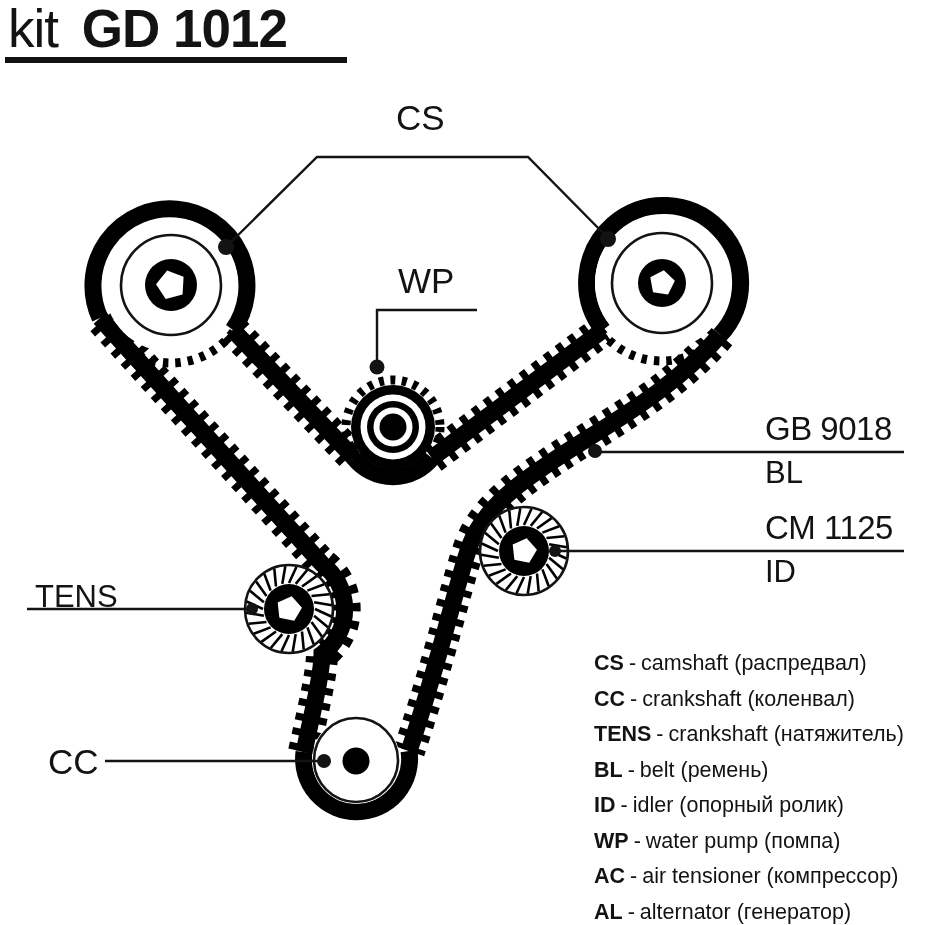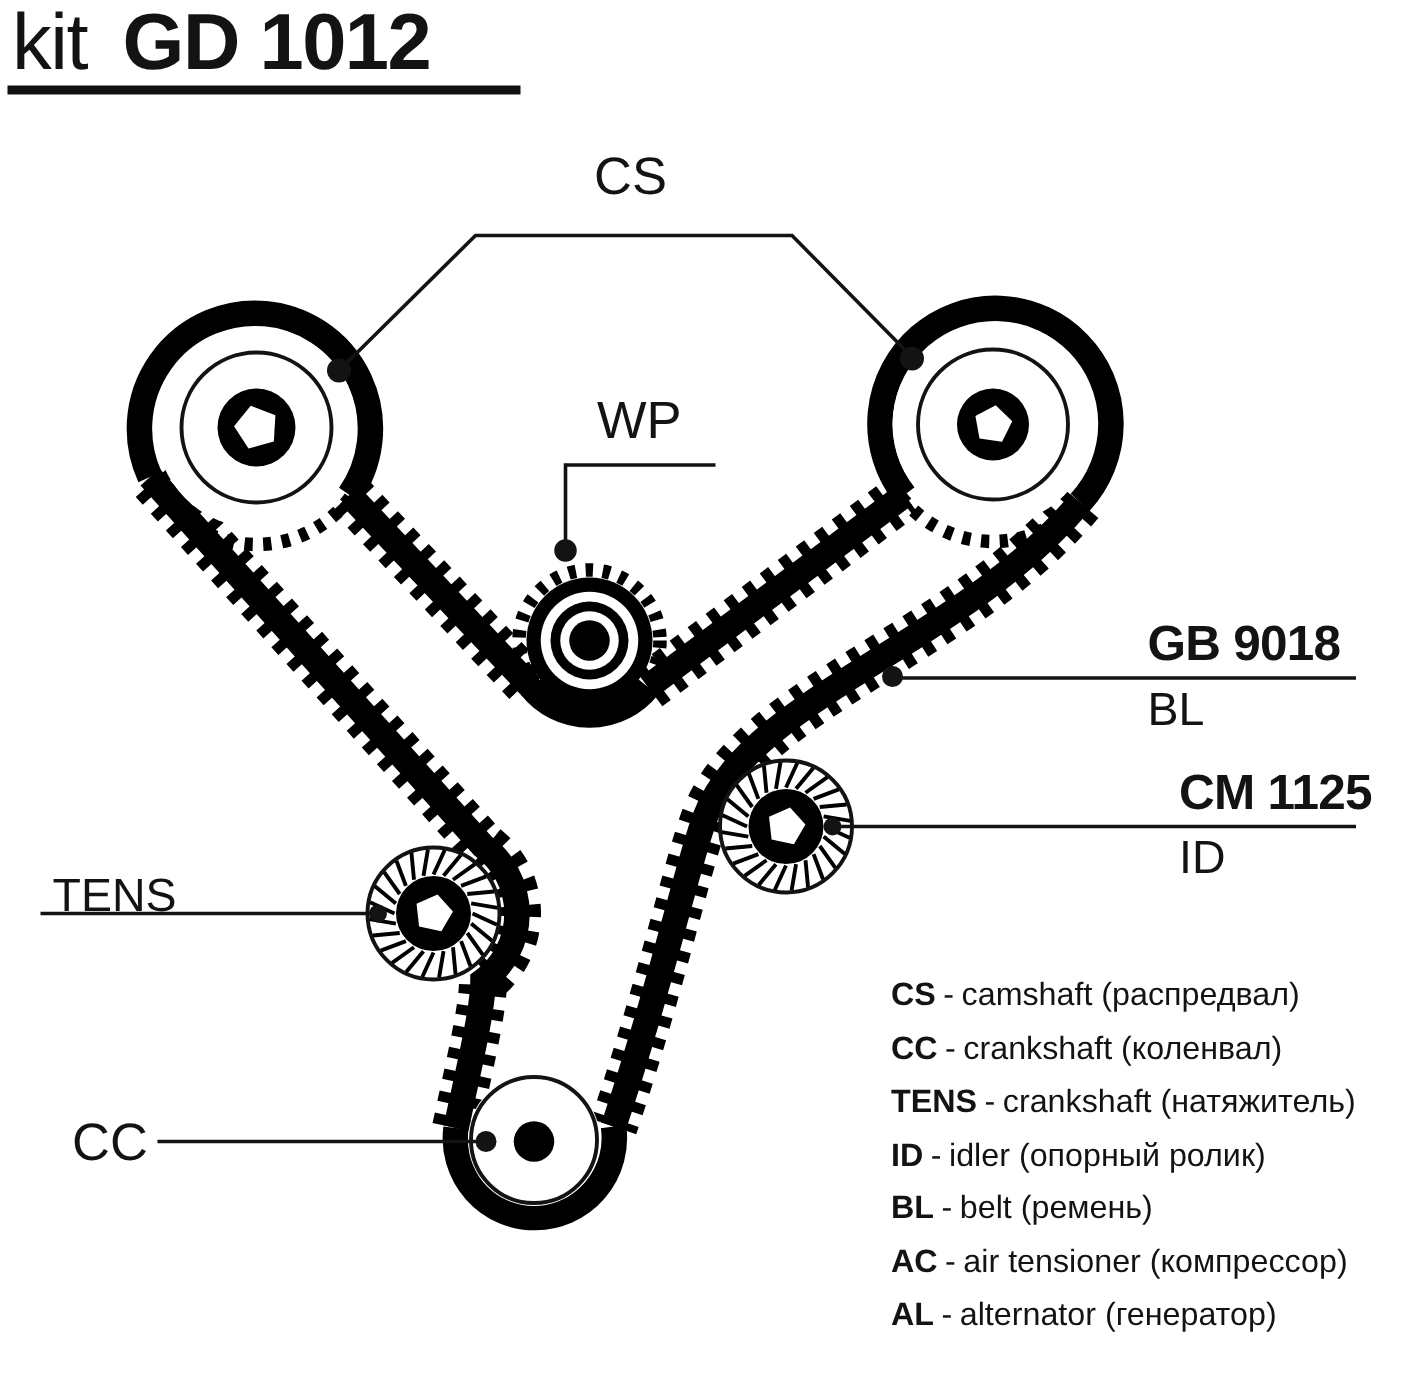--- a/index.html
+++ b/index.html
@@ -24,21 +24,21 @@
   .title-underline {
     position: absolute; left: 5px; top: 57px;
     width: 342px; height: 6px; background: #111;
   }
 
   
   .callout {
     position: absolute; line-height: 1.0; white-space: nowrap;
   }
   .lbl-plain { font-size: 35px; font-weight: 400; }
-  .part-num  { font-size: 33px; font-weight: 700; letter-spacing: -0.5px; }
+  .part-num  { font-size: 33px; font-weight: 400; letter-spacing: -0.5px; }
   .part-abbr { font-size: 31px; font-weight: 400; margin-top: 12px; }
 
   
   .legend {
     position: absolute; left: 594px; top: 646px;
     font-size: 21.5px; line-height: 35.5px; white-space: nowrap;
   }
   .legend .abbr { font-weight: 800; }
   .legend .sep  { margin: 0 5px; font-weight: 400; }
   .legend .desc { font-weight: 400; }
@@ -160,32 +160,33 @@
 
   <div class="callout lbl-plain" style="left:398px; top:263px;">WP</div>
 
   <div class="callout lbl-plain" style="left:48px; top:744px;">CC</div>
 
   <div class="callout" style="left:765px; top:412px;">
     <div class="part-num">GB 9018</div>
     <div class="part-abbr">BL</div>
   </div>
 
-  <div class="callout" style="left:786px; top:511px;">
+  <div class="callout" style="left:765px; top:511px;">
     <div class="part-num">CM 1125</div>
     <div class="part-abbr">ID</div>
   </div>
 
   <div class="callout" style="left:35px; top:569px;">
     <div class="part-abbr">TENS</div>
   </div>
 
   <div class="legend">
     <div class="row"><span class="abbr">CS</span><span class="sep">-</span><span class="desc">camshaft (распредвал)</span></div>
     <div class="row"><span class="abbr">CC</span><span class="sep">-</span><span class="desc">crankshaft (коленвал)</span></div>
     <div class="row"><span class="abbr">TENS</span><span class="sep">-</span><span class="desc">crankshaft (натяжитель)</span></div>
+    <div class="row"><span class="abbr">BL</span><span class="sep">-</span><span class="desc">belt (ремень)</span></div>
     <div class="row"><span class="abbr">ID</span><span class="sep">-</span><span class="desc">idler (опорный ролик)</span></div>
-    <div class="row"><span class="abbr">BL</span><span class="sep">-</span><span class="desc">belt (ремень)</span></div>
+    <div class="row"><span class="abbr">WP</span><span class="sep">-</span><span class="desc">water pump (помпа)</span></div>
     <div class="row"><span class="abbr">AC</span><span class="sep">-</span><span class="desc">air tensioner (компрессор)</span></div>
     <div class="row"><span class="abbr">AL</span><span class="sep">-</span><span class="desc">alternator (генератор)</span></div>
   </div>
 
 </div>
 
 </body></html>

